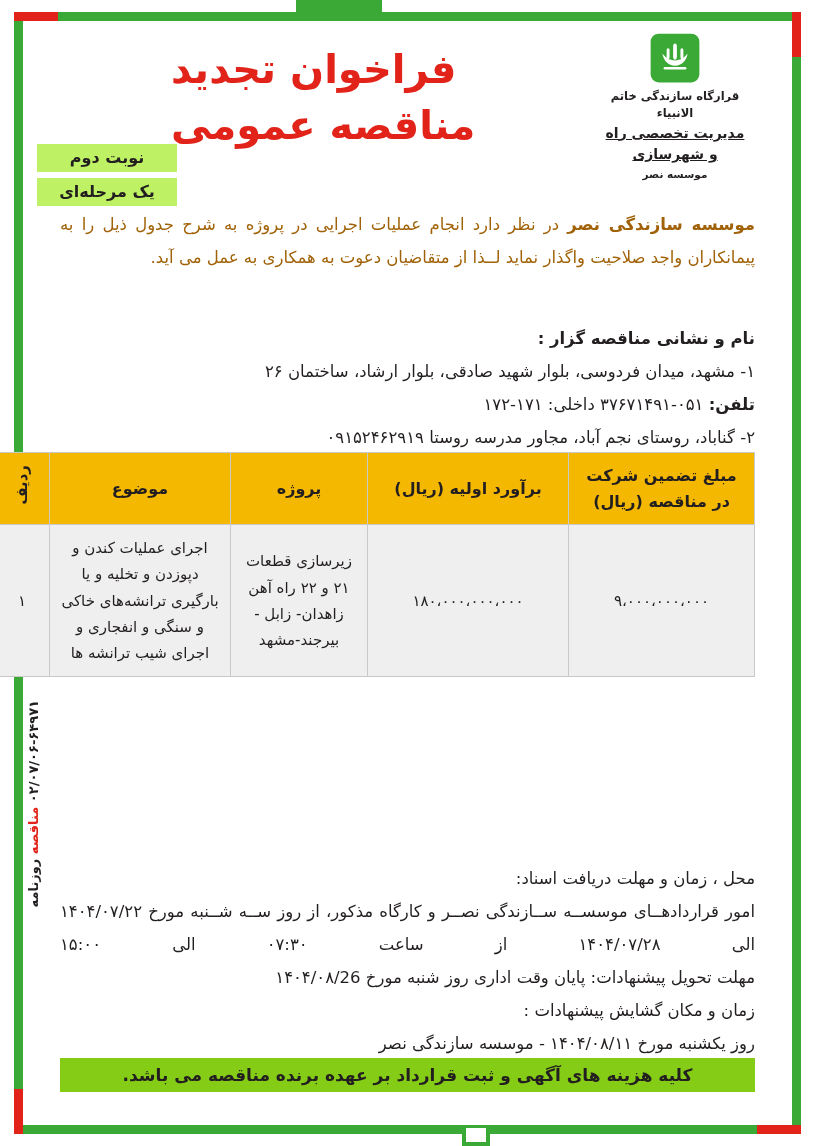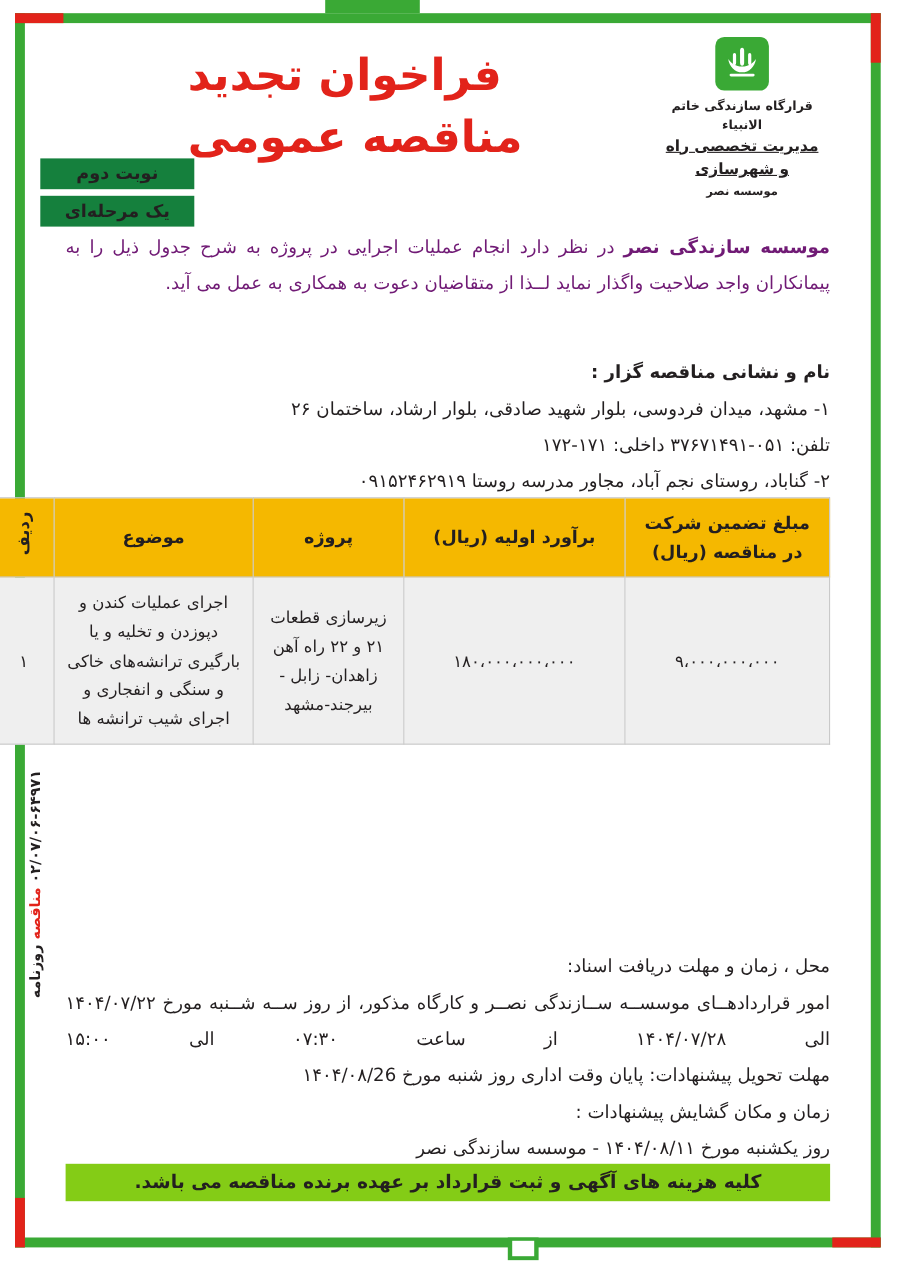--- a/index.html
+++ b/index.html
@@ -190,56 +190,56 @@
     letter-spacing: -1px;
   }
   .title-main .l2 {
     display: block;
     margin-top: 2px;
   }
 
   .badge {
     position: absolute;
     left: 0;
-    background: #15803d;
+    background: #bef264;
     color: #231f20;
     font-size: 16px;
     font-weight: bold;
     padding: 4px 10px 5px 10px;
     text-align: center;
     white-space: nowrap;
   }
   .badge-1 { top: 118px; width: 120px; }
   .badge-2 { top: 152px; width: 120px; }
 
   
   .intro {
     position: absolute;
     right: 60px;
     left: 60px;
     top: 208px;
     font-size: 16.5px;
     line-height: 2.0;
-    color: #701a75;
+    color: #a16207;
     text-align: justify;
   }
   .intro b { font-weight: bold; }
 
   .addr-block {
     position: absolute;
     right: 60px;
     left: 60px;
     top: 322px;
     font-size: 16.5px;
     line-height: 2.0;
     color: #231f20;
   }
   .addr-block .hdr { font-weight: bold; }
   .addr-block .row { white-space: nowrap; }
-  .addr-block .b { font-weight: normal; }
+  .addr-block .b { font-weight: bold; }
 
   
   table.main-table {
     position: absolute;
     right: 60px;
     top: 452px;
     width: 695px;
     border-collapse: collapse;
     direction: rtl;
     table-layout: fixed;

